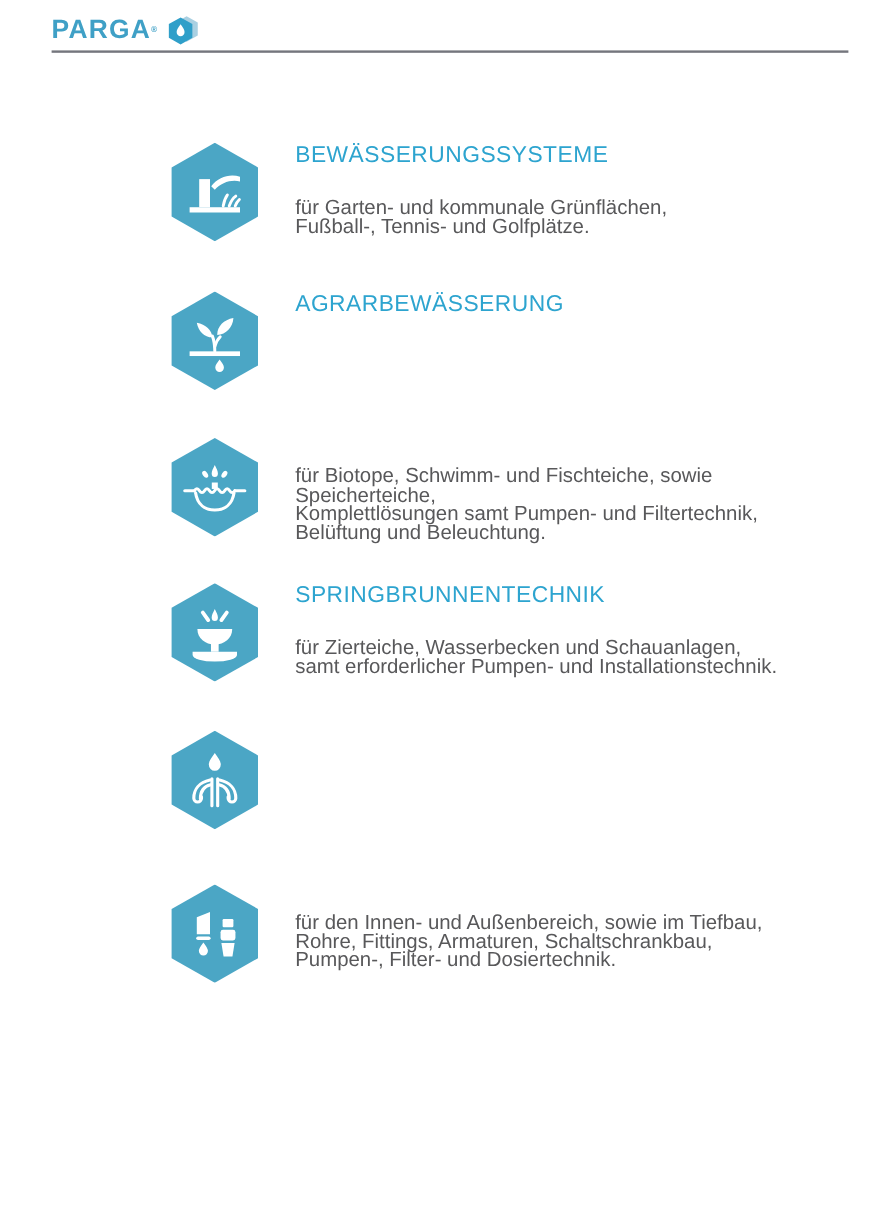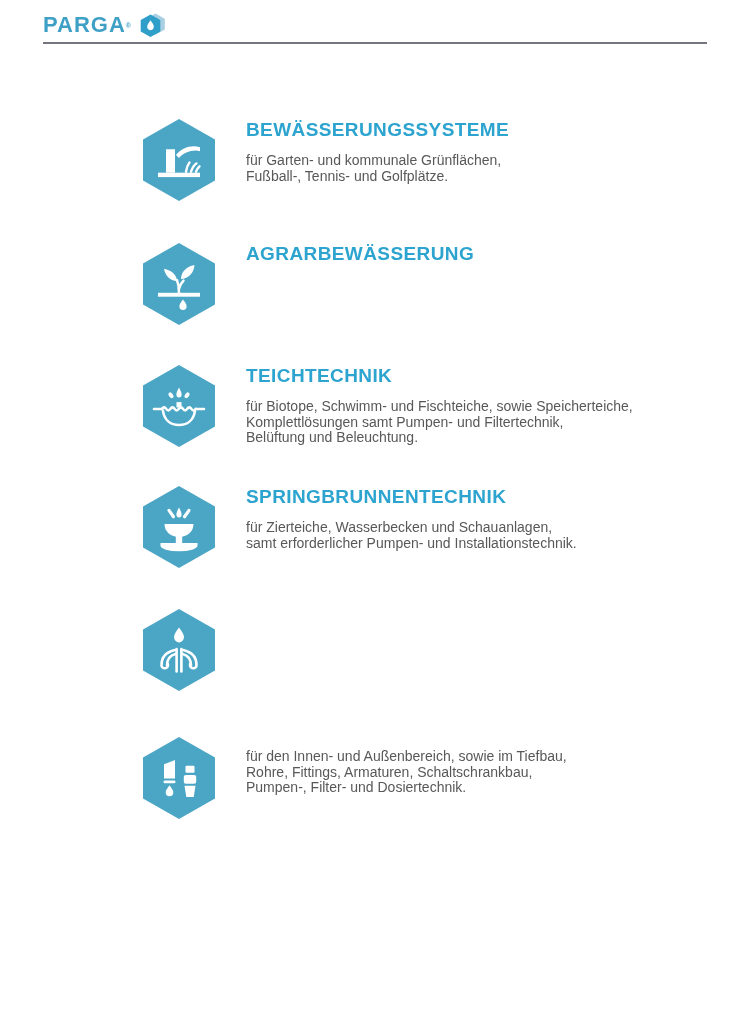--- a/index.html
+++ b/index.html
@@ -19,25 +19,25 @@
   .wordmark sup{font-size:7px;vertical-align:top;position:relative;top:1px;left:0px;}
   .header-rule{
     position:absolute;left:43px;top:42px;width:664px;height:2px;
     background:#74767d;border:none;margin:0;
   }
   
   .row{position:absolute;left:141px;width:560px;}
   .hex{display:block;position:absolute;left:0;top:0;}
   .txt{position:absolute;left:105px;top:0;}
   .txt h2{
-    margin:0;font-size:19px;font-weight:bold;color:#2da4cf;
+    margin:0;font-size:19px;font-weight:normal;color:#2da4cf;
     letter-spacing:0.4px;line-height:22px;white-space:nowrap;
   }
   .txt p{
-    margin:12px 0 0 0;font-size:14px;line-height:15.5px;color:#58585a;
+    margin:24px 0 0 0;font-size:17px;line-height:15.5px;color:#58585a;
     white-space:pre-line;
   }
 </style>
 </head>
 <body>
 
 <div class="logo">
   <span class="wordmark"><span>PARGA</span><sup>®</sup></span>
   <svg width="27" height="26" viewBox="0 0 27 26">
     <polygon points="16.5,1.5 25.8,6.8 25.8,17.5 16.5,22.8 7.2,17.5 7.2,6.8" fill="#a9d0e2"></polygon>
@@ -97,21 +97,20 @@
       <path d="M22 47 C23.5 57 30 61.5 38 61.5 C46 61.5 52.5 57 54 47"></path>
     </g>
     <g fill="#ffffff">
       <rect x="35.5" y="38" width="5" height="5.5"></rect>
       <path d="M38 23 c1.6 3.4 2.6 5.2 2.6 7.2 a2.6 3 0 0 1 -5.2 0 c0 -2 1 -3.8 2.6 -7.2 z"></path>
       <ellipse cx="30" cy="31" rx="2" ry="3.2" transform="rotate(-35 30 31)"></ellipse>
       <ellipse cx="46" cy="31" rx="2" ry="3.2" transform="rotate(35 46 31)"></ellipse>
     </g>
   </svg>
   <div class="txt">
-    <h2>TEICHTECHNIK</h2>
     <p>für Biotope, Schwimm- und Fischteiche, sowie Speicherteiche,
 Komplettlösungen samt Pumpen- und Filtertechnik,
 Belüftung und Beleuchtung.</p>
   </div>
 </div>
 
 <div class="row" style="top:486px">
   <svg class="hex" width="76" height="82" viewBox="0 0 76 84" preserveAspectRatio="none">
     <polygon points="38,0 74,21 74,63 38,84 2,63 2,21" fill="#4ba6c5"></polygon>
     <g stroke="#ffffff" stroke-width="3.2" fill="none" stroke-linecap="round">

